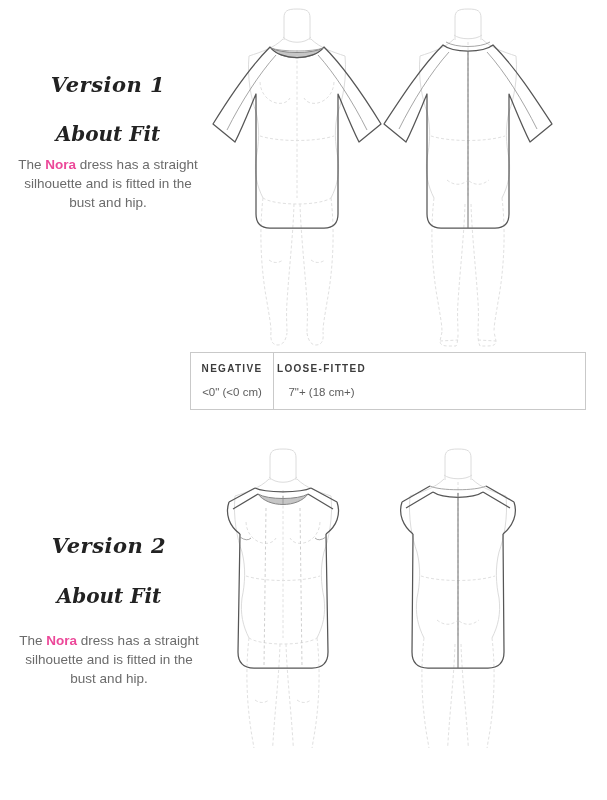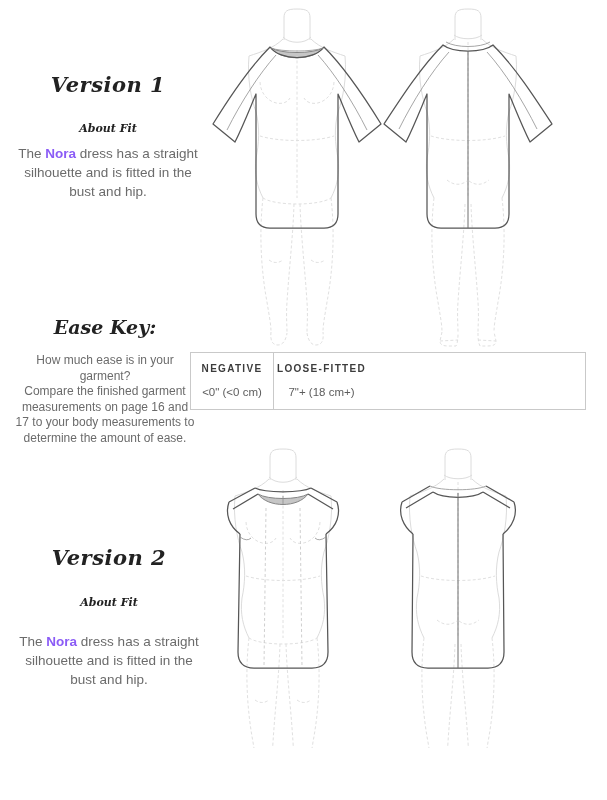--- a/index.html
+++ b/index.html
@@ -7,26 +7,26 @@
     position:relative;width:607px;height:748px;background:#ffffff;
     font-family:"Liberation Sans",sans-serif;overflow:hidden;
   }
   .abs{position:absolute;}
   .txtblock{text-align:center;}
   .h-serif{
     font-family:"DejaVu Serif","Liberation Serif",serif;
     font-style:italic;font-weight:600;color:#222222;margin:0;
   }
   .h1{font-size:21px;letter-spacing:.5px;}
-  .h2{font-size:11px;}
+  .h2{font-size:20px;}
   .body-txt{
     font-size:13.5px;line-height:19px;color:#6b6b6b;margin:0;
     white-space:pre-line;
   }
-  .body-txt b{color:#8b5cf6;font-weight:bold;}
+  .body-txt b{color:#ec4899;font-weight:bold;}
   .ease-desc{
     font-size:12px;line-height:15.5px;color:#6b6b6b;margin:0;white-space:pre-line;
   }
   .ease-table{
     display:grid;grid-template-columns:83px 95px 110px 106px;
     border:1px solid #c9c9c9;background:#fff;box-sizing:border-box;
   }
   .ease-cell{
     border-right:1px solid #c9c9c9;
     display:flex;flex-direction:column;align-items:center;justify-content:space-between;
@@ -98,41 +98,33 @@
   </svg>
 
   <svg class="abs" style="left:368px;top:5px;" width="200" height="342" viewBox="0 0 200 340">
     <use href="#croquis-back"></use>
     <path class="garment" d="M75,39 C53,61 33,92 16,118 L38,136 C46,120 53,102 59,88 L59,208 Q59,222 73,222 L127,222 Q141,222 141,208 L141,88 C147,102 154,120 162,136 L184,118 C167,92 147,61 125,39 C115,47 85,47 75,39 Z"></path>
     <path class="seam" d="M78,36 C88,42 112,42 122,36"></path>
     <path class="seam-dark" d="M100,45 L100,222"></path>
     <path class="seam" d="M81,46 C63,66 45,95 31,123 M119,46 C137,66 155,95 169,123"></path>
   </svg>
 
-  <div class="abs txtblock" style="left:12px;top:316px;width:186px;">
-    <h2 class="h-serif" style="font-size:19px;">Ease Key:</h2>
-    <p class="ease-desc" style="margin-top:15px;">How much ease is in your garment?
-Compare the finished garment
-measurements on page 16 and
-17 to your body measurements to
-determine the amount of ease.</p>
-  </div>
 
   <div class="abs ease-table" style="left:190px;top:352px;">
     <div class="ease-cell">
       <span class="ease-label">NEGATIVE</span>
       <span class="ease-value">&lt;0" (&lt;0 cm)</span>
     </div>
     <div class="ease-cell">
       <span class="ease-label">LOOSE-FITTED</span>
       <span class="ease-value">7"+ (18 cm+)</span>
     </div>
   </div>
 
-  <div class="abs txtblock" style="left:10px;top:545px;width:198px;">
+  <div class="abs txtblock" style="left:10px;top:533px;width:198px;">
     <h1 class="h-serif h1">Version 2</h1>
     <h2 class="h-serif h2" style="margin-top:26px;">About Fit</h2>
     <p class="body-txt" style="margin-top:23px;"><span>The </span><b>Nora</b><span> dress has a straight
 silhouette and is fitted in the
 bust and hip.</span></p>
   </div>
 
   <svg class="abs" style="left:183px;top:446px;" width="200" height="340" viewBox="0 0 200 340">
     <use href="#croquis-front"></use>
     <path class="neckshade" d="M75,48 C85,62 115,62 125,48 C115,54 85,54 75,48 Z"></path>

